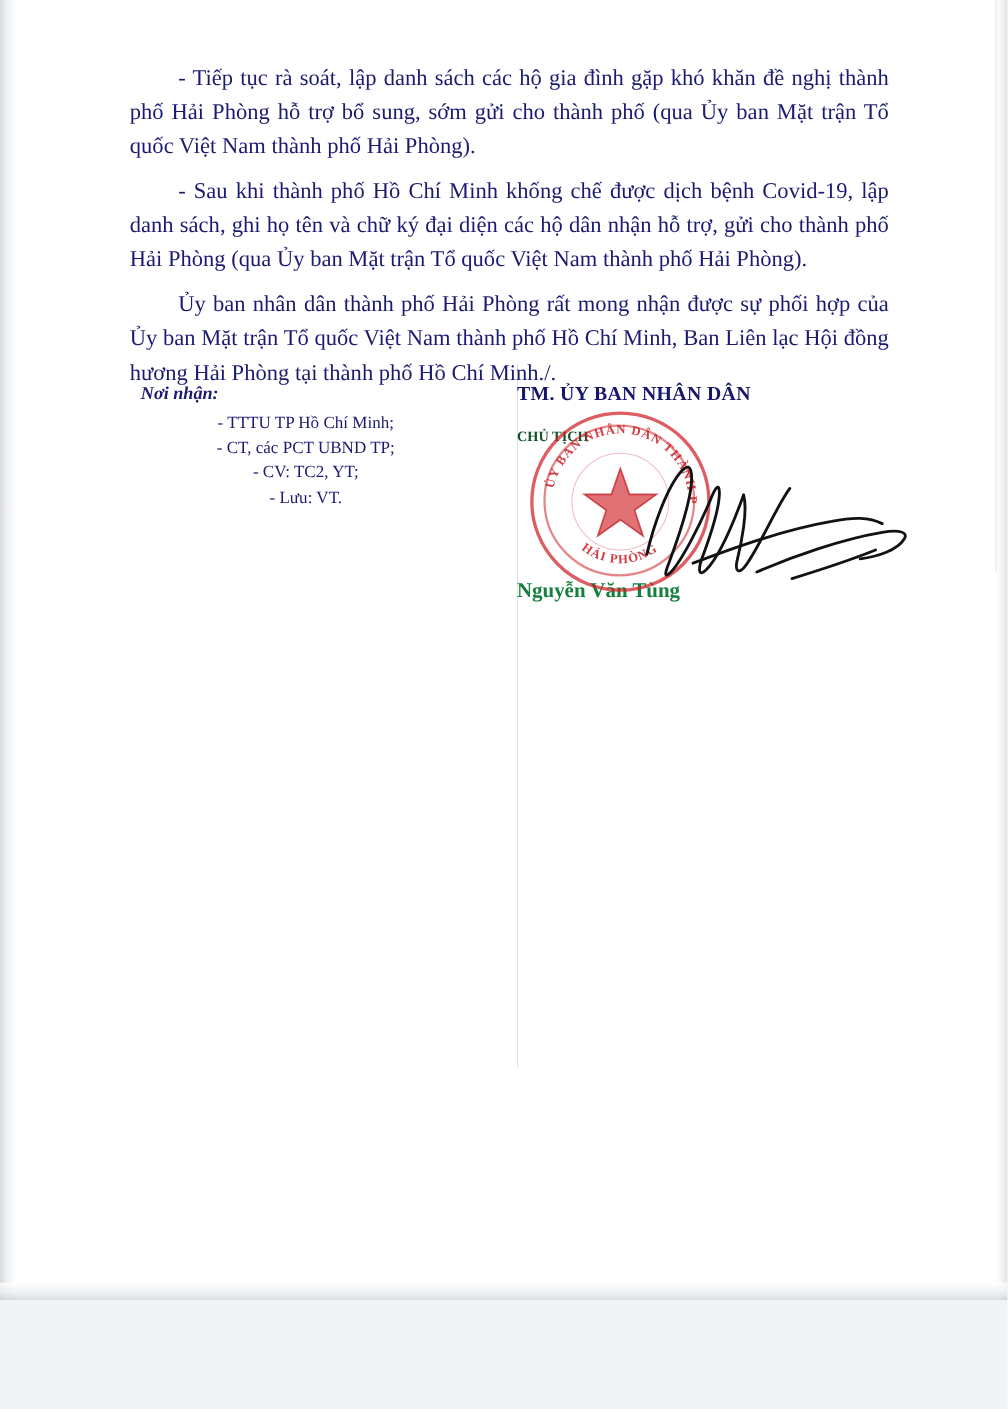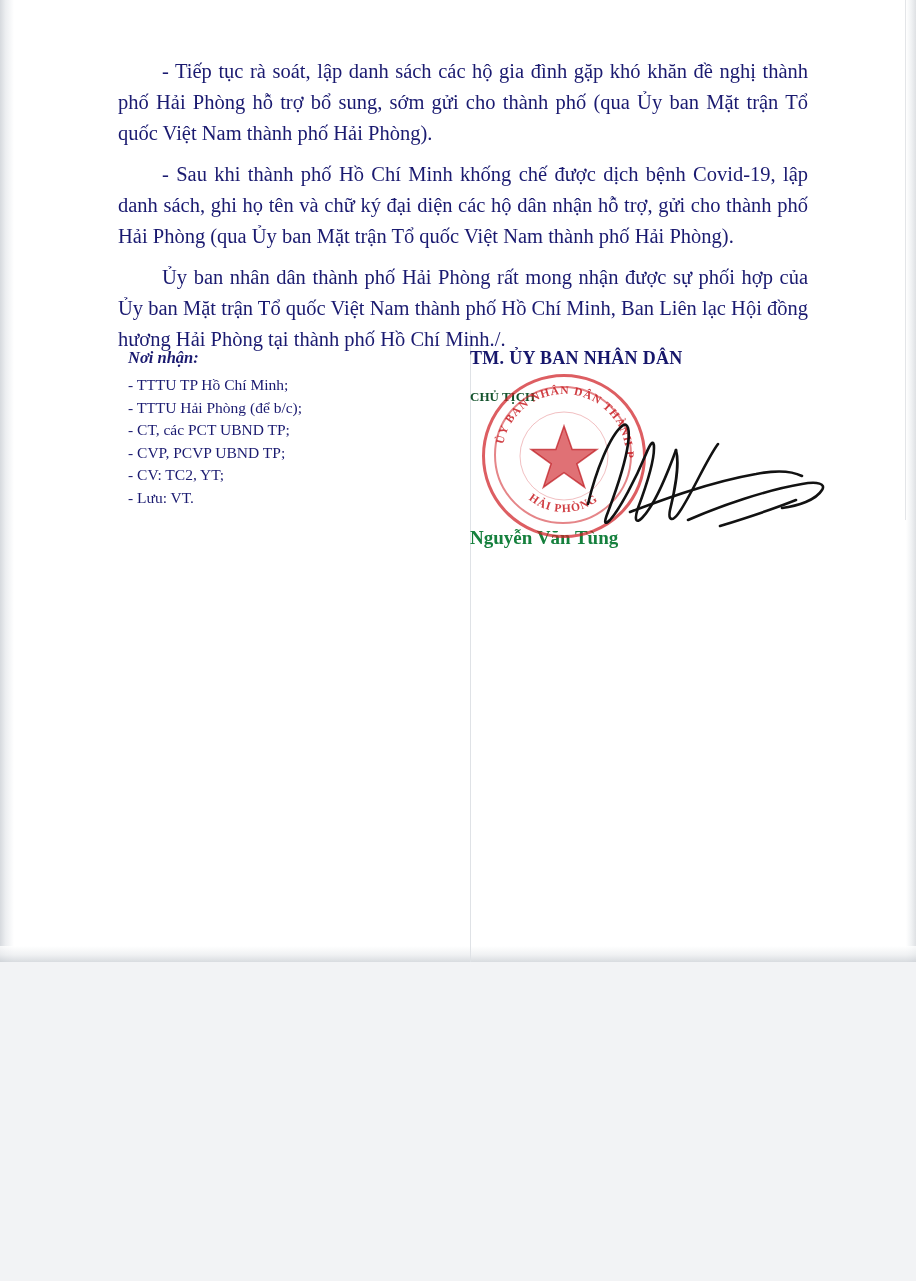--- a/index.html
+++ b/index.html
@@ -3,21 +3,21 @@
 <meta charset="utf-8">
 <style>
   html, body {
     margin: 0;
     padding: 0;
     background: #f2f3f5;
   }
   .page {
     position: relative;
     width: 916px;
-    height: 962px;
+    height: 1182px;
     margin: 0 auto;
     background: #ffffff;
     overflow: hidden;
     font-family: "Liberation Serif", "DejaVu Serif", serif;
     color: #1b1b6a;
   }
   
   .scan-edge-left {
     position: absolute;
     top: 0; left: 0;
@@ -105,20 +105,21 @@
   .recipients ul {
     list-style: none;
     margin: 0;
     padding: 0;
   }
   .recipients li {
     font-size: 15.5px;
     line-height: 22.5px;
     color: #1a1a70;
     white-space: nowrap;
+    text-align: center;
   }
 
   .signature-block {
     position: absolute;
     left: 470px;
     top: 0;
     width: 400px;
   }
   .signature-block .org {
     font-weight: bold;
@@ -204,23 +205,21 @@
     <p class="gap">- Sau khi thành phố Hồ Chí Minh khống chế được dịch bệnh Covid-19, lập danh sách, ghi họ tên và chữ ký đại diện các hộ dân nhận hỗ trợ, gửi cho thành phố Hải Phòng (qua Ủy ban Mặt trận Tổ quốc Việt Nam thành phố Hải Phòng).</p>
     <p class="gap">Ủy ban nhân dân thành phố Hải Phòng rất mong nhận được sự phối hợp của Ủy ban Mặt trận Tổ quốc Việt Nam thành phố Hồ Chí Minh, Ban Liên lạc Hội đồng hương Hải Phòng tại thành phố Hồ Chí Minh./.</p>
   </div>
 
   <div class="lower">
 
     <div class="recipients">
       <div class="title">Nơi nhận:</div>
       <ul>
         <li>- TTTU TP Hồ Chí Minh;</li>
-        <li>- TTTU Hải Phòng (để b/c);</li>
         <li>- CT, các PCT UBND TP;</li>
-        <li>- CVP, PCVP UBND TP;</li>
         <li>- CV: TC2, YT;</li>
         <li>- Lưu: VT.</li>
       </ul>
     </div>
 
     <div class="signature-block">
       <div class="org">TM. ỦY BAN NHÂN DÂN</div>
       <div class="role">CHỦ TỊCH</div>
       <div class="name">Nguyễn Văn Tùng</div>
     </div>

